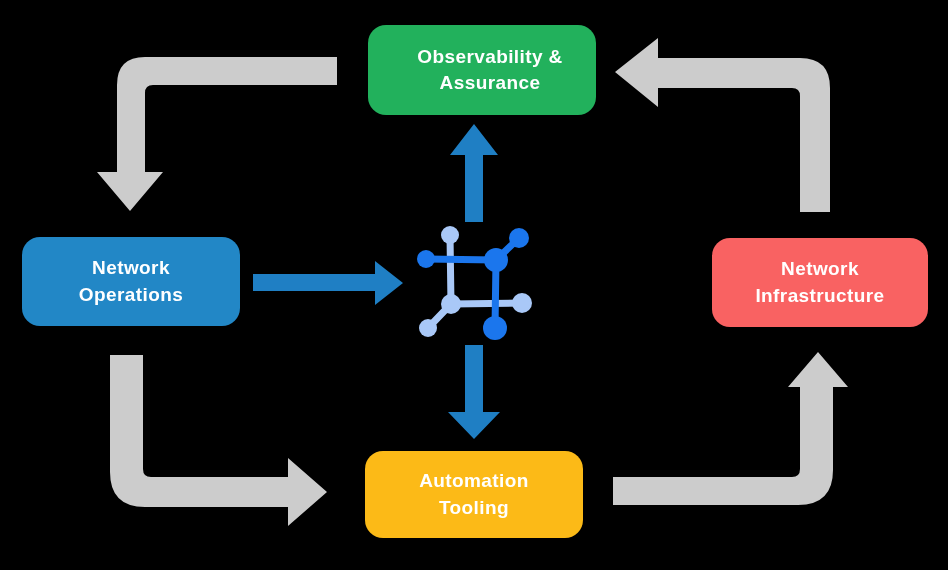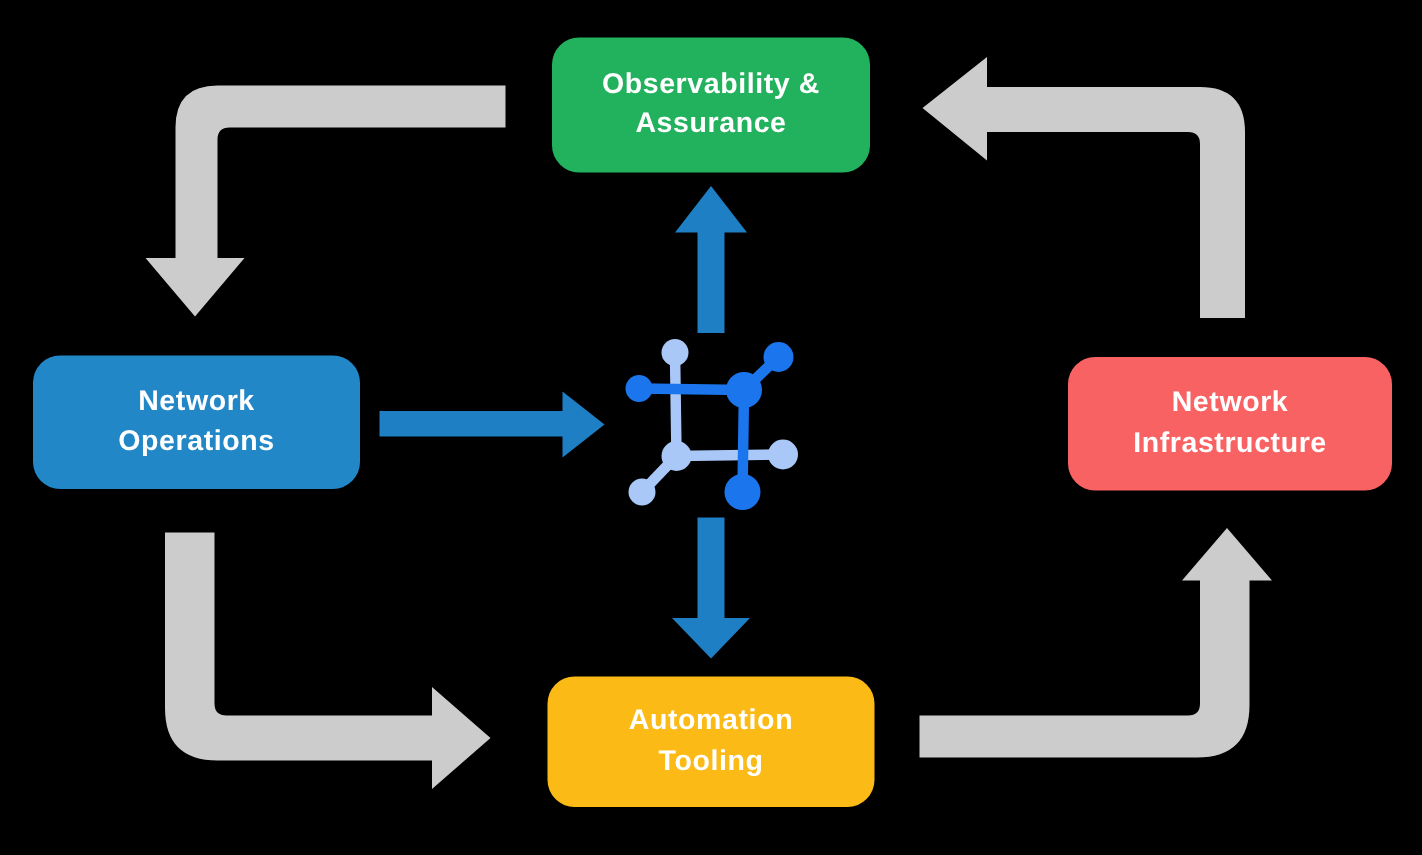--- a/index.html
+++ b/index.html
@@ -31,21 +31,21 @@
     text-align: center;
   }
   .node-label {
     color: #fff;
     font-size: 19px;
     font-weight: 600;
     letter-spacing: 0.4px;
     line-height: 1.38;
     white-space: pre-line;
   }
-  .box-observability { left: 368px; top: 25px;  width: 212px; height: 90px; }
+  .box-observability { left: 368px; top: 25px;  width: 212px; height: 90px; padding-left: 16px; }
   .box-operations    { left: 22px;  top: 237px; width: 218px; height: 89px; }
   .box-infrastructure{ left: 712px; top: 238px; width: 216px; height: 89px; }
   .box-automation    { left: 365px; top: 451px; width: 218px; height: 87px; }
   .center-icon {
     position: absolute;
     left: 412px;
     top: 222px;
     width: 126px;
     height: 126px;
   }

